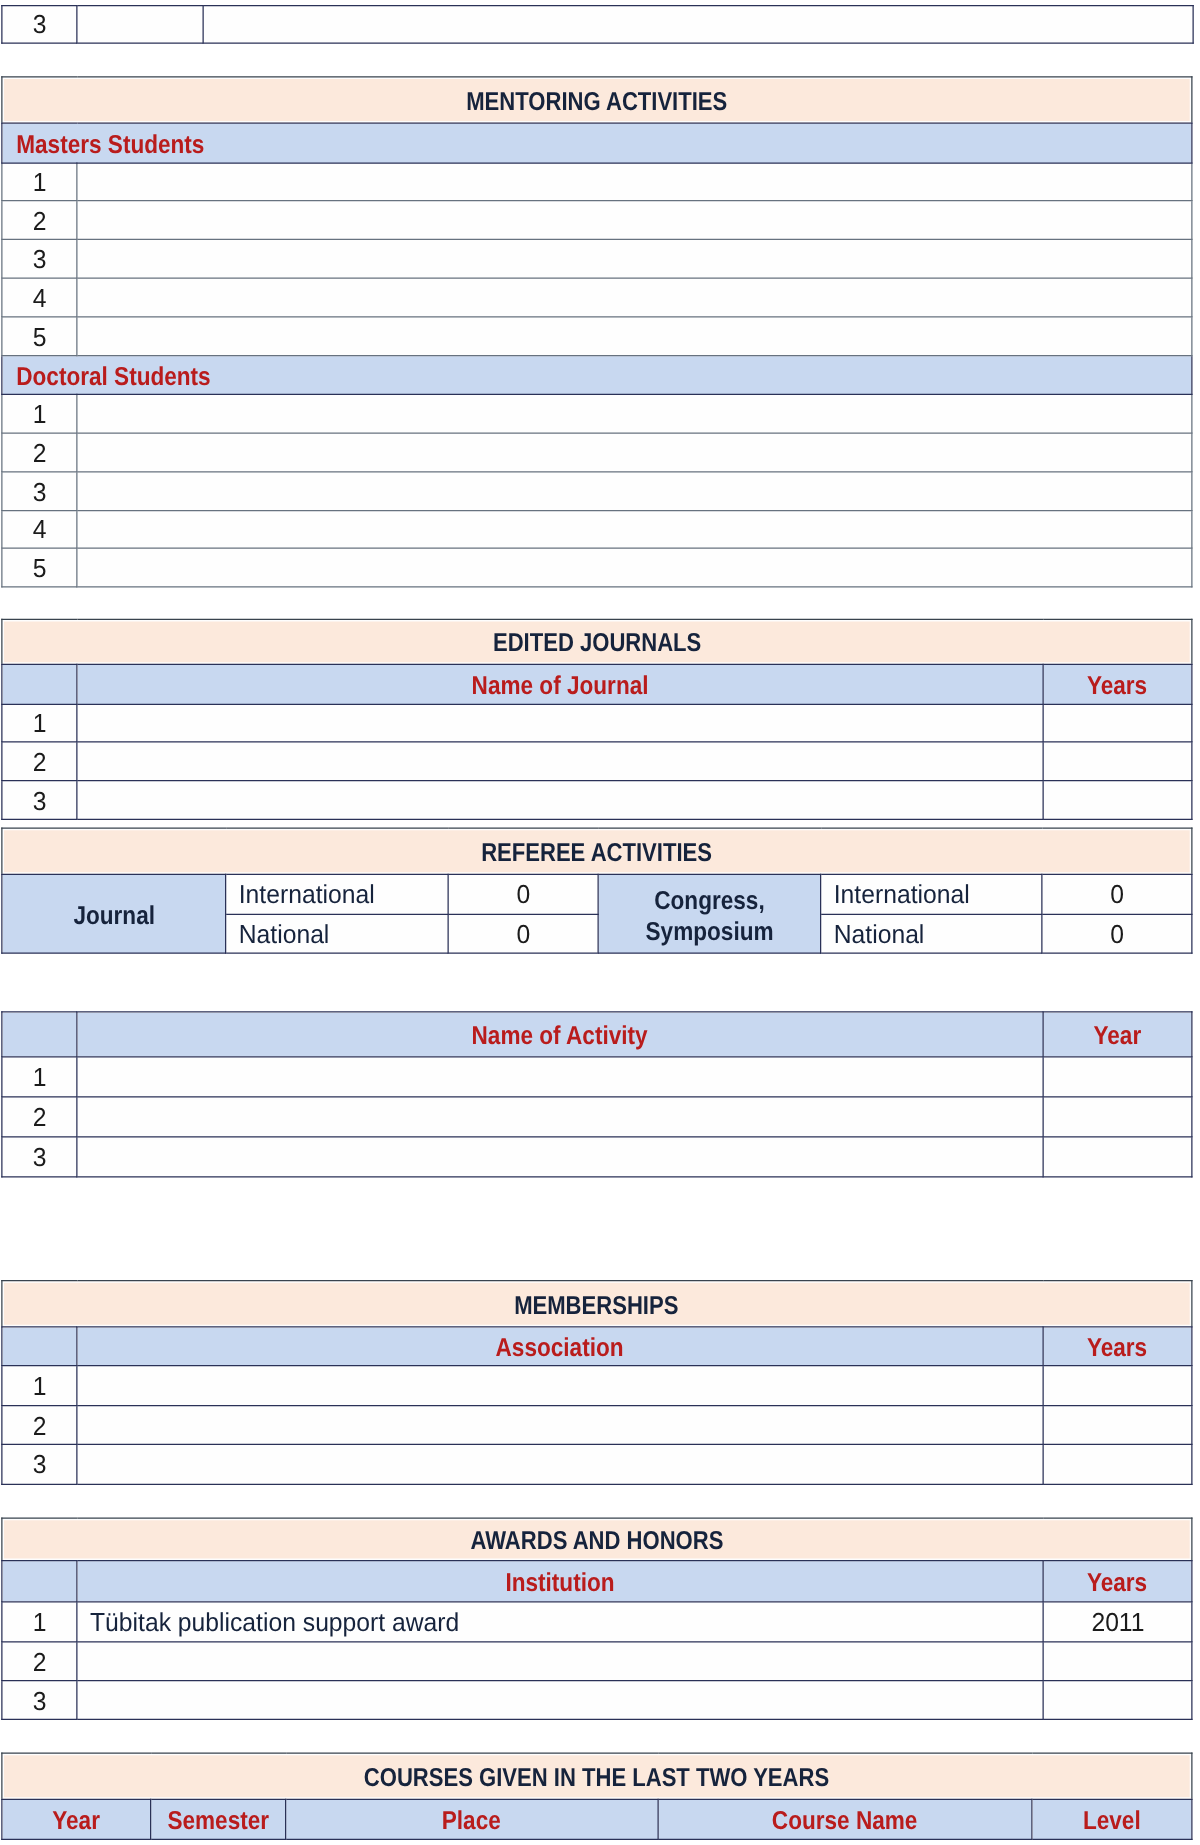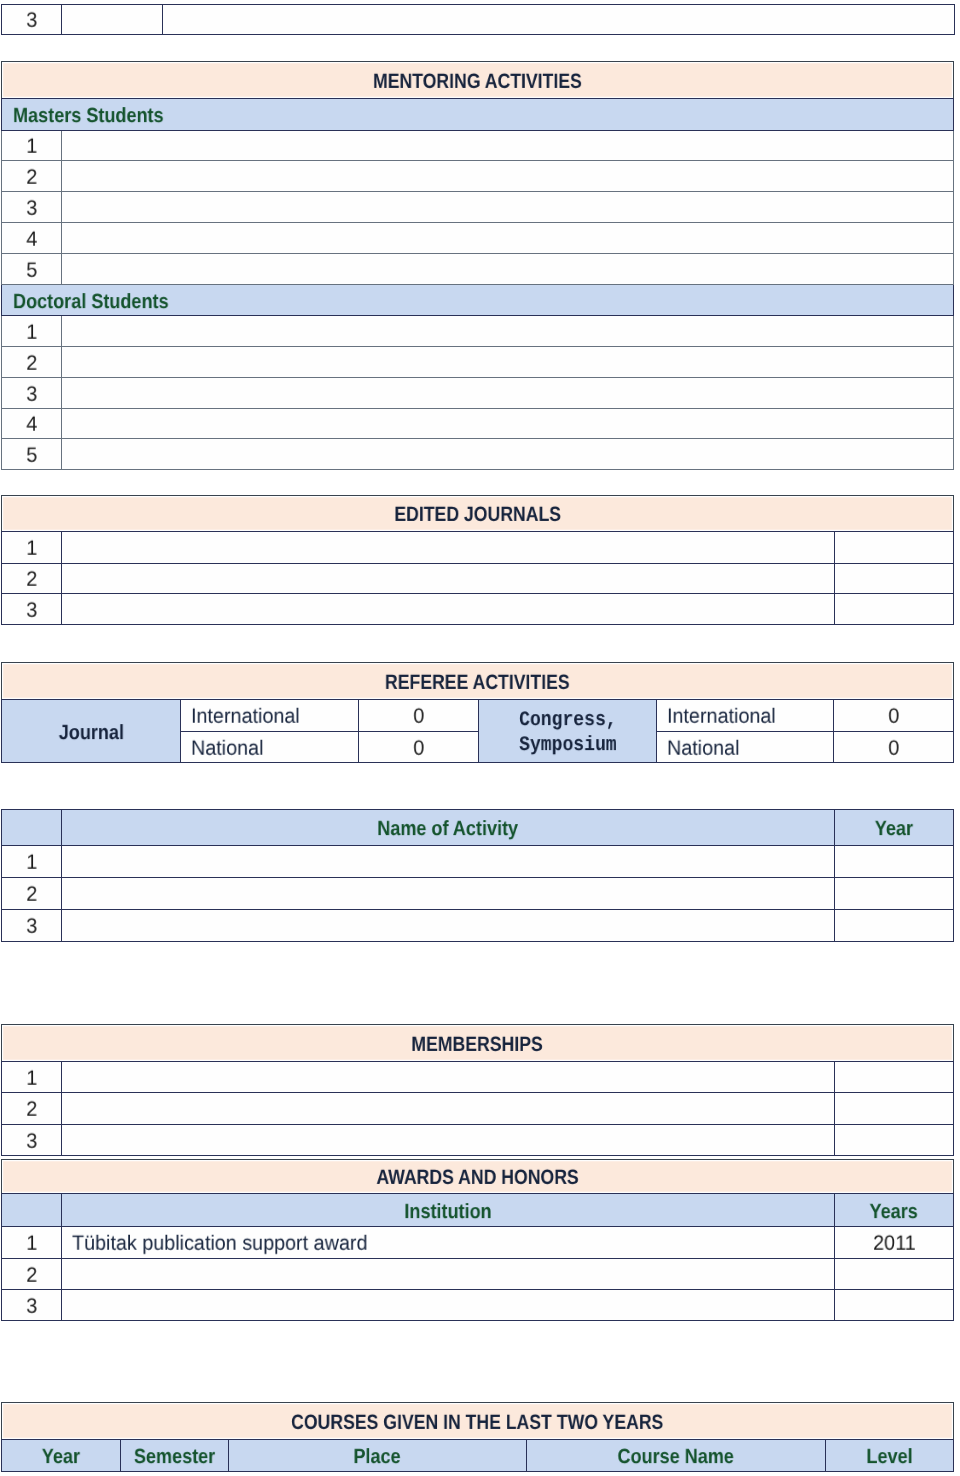--- a/index.html
+++ b/index.html
@@ -11,39 +11,39 @@
   table.tbl{position:absolute;border-collapse:collapse;table-layout:fixed;
             border:1.6px solid #39434e;}
   table.tbl td{border:1.3px solid #2a3157;padding:0;vertical-align:middle;
                font-size:20.8px;line-height:1;background:#fefefe;overflow:hidden;white-space:nowrap;}
   td.num{text-align:center;color:#1b1b1b;font-size:20.8px;}
   td.blank{}
   table.tbl tr.orange td{background:#fce9dc;border:none;text-align:center;
                box-shadow:inset 0 0 0 1.2px #fdfdfd;
                font-weight:bold;font-size:20.7px;color:#16233c;}
   tr.blue td{background:#c8d8f0;border:1.3px solid #2a3157;text-align:center;
-             font-weight:bold;font-size:20.7px;color:#14532d;margin-top:26px;}
+             font-weight:bold;font-size:20.7px;color:#b91c1c;margin-top:26px;}
   tr.grp td{text-align:left;}
   table.tbl td.bluecell{background:#c8d8f0;font-weight:bold;text-align:center;font-size:20.7px;}
   table.tbl.t-mentoring td{border-color:#67727f;}
   table.tbl.t-mentoring tr.blue td{border-color:#2a3157;}
   table.tbl td.lbl{text-align:left;padding-left:10px;}
   .tx{display:inline-block;will-change:transform;transform:scaleX(0.95) translateY(1.7px);transform-origin:center center;}
   tr.blue .tx, td.bluecell .tx{transform:scaleX(0.873) translateY(2.1px);}
   tr.orange .tx{transform:scaleX(0.853) translateY(1.9px);}
   td.lbl .tx{transform-origin:left center;}
 
   
   .t-top        {left:1px;  top:4px;   width:952px;}
   .t-mentoring  {left:1px;  top:61px;  width:952px;}
   .t-journals   {left:1px;  top:495px; width:952px;}
   .t-referee    {left:1px;  top:662px; width:952px;}
   .t-organizing {left:1px;  top:809px; width:952px;}
   .t-memberships{left:1px;  top:1024px;width:952px;}
-  .t-awards     {left:1px;  top:1159px;width:952px;}
+  .t-awards     {left:1px;  top:1214px;width:952px;}
   .t-courses    {left:1px;  top:1402px;width:952px;border-radius:18px;}
 
   
   .t-top tr td{height:29px;}
 
   .t-mentoring tr:nth-child(1) td{height:36px;}
   .t-mentoring tr:nth-child(2) td{height:31px;}
   .t-mentoring tr:nth-child(3) td{height:29px;}
   .t-mentoring tr:nth-child(4) td{height:30px;}
   .t-mentoring tr:nth-child(5) td{height:30px;}
@@ -80,21 +80,21 @@
 
   .t-awards tr:nth-child(1) td{height:33px;}
   .t-awards tr:nth-child(2) td{height:32px;}
   .t-awards tr:nth-child(3) td{height:31px;}
   .t-awards tr:nth-child(4) td{height:30px;}
   .t-awards tr:nth-child(5) td{height:30px;}
 
   .t-courses tr:nth-child(1) td{height:36px;}
   .t-courses tr:nth-child(2) td{height:31px;}
 
-  table.tbl td.wrap{white-space:normal;line-height:1.22;font-family:Liberation Mono, monospace;}
+  table.tbl td.wrap{white-space:normal;line-height:1.22;}
   table.tbl td.grpcell{padding-left:11px;}
 </style>
 </head>
 <body>
 
 <div class="page">
 
   <table class="tbl t-top">
     <colgroup>
         <col style="width:60px">
@@ -170,20 +170,25 @@
 
   <table class="tbl t-journals">
     <colgroup>
         <col style="width:60px">
         <col style="width:773px">
         <col style="width:119px">
       </colgroup>
     <tbody>
       <tr class="orange">
         <td colspan="3"><span class="tx">EDITED JOURNALS</span></td>
+      </tr>
+      <tr class="blue">
+        <td><span class="tx"></span></td>
+        <td><span class="tx">Name of Journal</span></td>
+        <td><span class="tx">Years</span></td>
       </tr>
       <tr>
           <td class="num"><span class="tx">1</span></td>
           <td class="lbl"><span class="tx"></span></td>
           <td class="num"><span class="tx"></span></td>
         </tr>
       <tr>
           <td class="num"><span class="tx">2</span></td>
           <td class="lbl"><span class="tx"></span></td>
           <td class="num"><span class="tx"></span></td>
@@ -259,20 +264,25 @@
   <table class="tbl t-memberships">
     <colgroup>
         <col style="width:60px">
         <col style="width:773px">
         <col style="width:119px">
       </colgroup>
     <tbody>
       <tr class="orange">
         <td colspan="3"><span class="tx">MEMBERSHIPS</span></td>
       </tr>
+      <tr class="blue">
+        <td><span class="tx"></span></td>
+        <td><span class="tx">Association</span></td>
+        <td><span class="tx">Years</span></td>
+      </tr>
       <tr>
           <td class="num"><span class="tx">1</span></td>
           <td class="lbl"><span class="tx"></span></td>
           <td class="num"><span class="tx"></span></td>
         </tr>
       <tr>
           <td class="num"><span class="tx">2</span></td>
           <td class="lbl"><span class="tx"></span></td>
           <td class="num"><span class="tx"></span></td>
         </tr>

